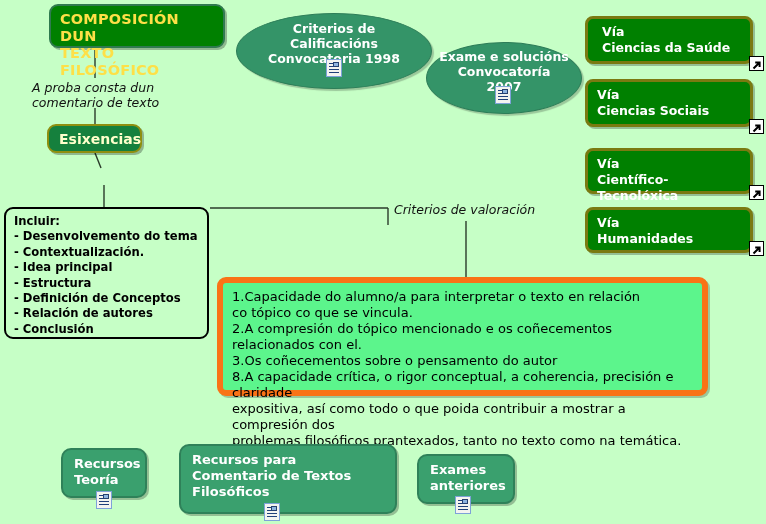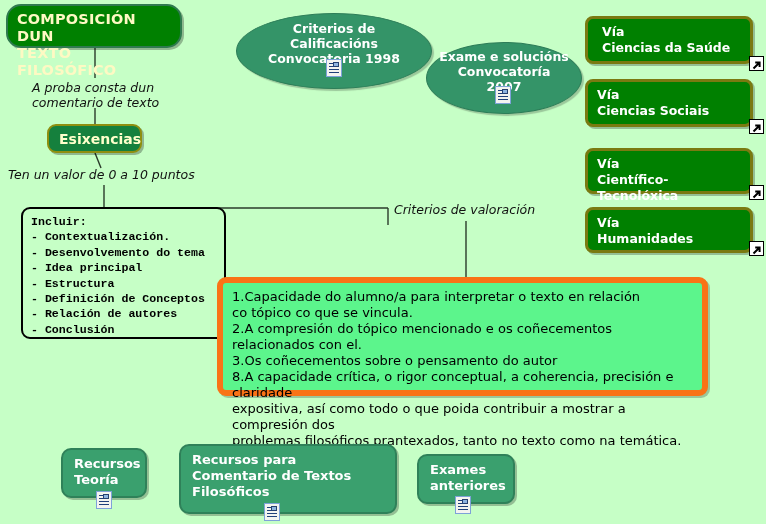--- a/index.html
+++ b/index.html
@@ -15,28 +15,29 @@
   
   #lines{position:absolute;left:0;top:0;width:766px;height:524px;pointer-events:none;}
 
   
   .node{position:absolute;box-sizing:border-box;}
 
   
   .title-box{
     background:#008000;
     border:2px solid #2f7a4f;
-    border-radius:15px;
-    color:#fef9c3;
+    border-radius:9px;
+    color:#fde047;
     font-weight:bold;
     font-size:14.5px;
     line-height:17px;
     letter-spacing:.2px;
     padding:5px 8px 5px 9px;
     box-shadow:2px 2px 0 rgba(0,0,0,.28);
+    margin-left:43px;
   }
 
   
   .olive-box{
     background:#15803d;
     border:2px solid #8f8f10;
     border-radius:9px;
     color:#ffffcc;
     font-weight:bold;
     font-size:14px;
@@ -168,30 +169,29 @@
     <line x1="388" y1="208" x2="388" y2="225" stroke="#2a3b2a" stroke-width="1.4"></line>
     <line x1="466" y1="221" x2="466" y2="277" stroke="#2a3b2a" stroke-width="1.4"></line>
   </svg>
 
   <div class="node title-box" style="left:6px;top:4px;width:176px;height:44px;white-space:pre-line;">COMPOSICIÓN DUN
 TEXTO FILOSÓFICO</div>
 
   <div class="lbl" style="left:32px;top:80px;width:160px;">A proba consta dun
 comentario de texto</div>
 
-  <div class="lbl" style="left:8px;top:167px;width:190px;">Ten un valor de 0 a 10 puntos</div>
 
   <div class="lbl" style="left:394px;top:202px;width:170px;">Criterios de valoración</div>
 
   <div class="node olive-box" style="left:47px;top:124px;width:95px;height:29px;">Esixencias</div>
 
-  <div class="node list-box" style="left:21px;top:207px;width:205px;height:132px;font-family:Liberation Mono, monospace;">
+  <div class="node list-box" style="left:4px;top:207px;width:205px;height:132px;">
     <div>Incluir:</div>
+    <div>- Desenvolvemento do tema</div>
     <div>- Contextualización.</div>
-    <div>- Desenvolvemento do tema</div>
     <div>- Idea principal</div>
     <div>- Estructura</div>
     <div>- Definición de Conceptos</div>
     <div>- Relación de autores</div>
     <div>- Conclusión</div>
   </div>
 
   <div class="node crit-box" style="left:217px;top:277px;width:491px;height:119px;">
     <div>1.Capacidade do alumno/a para interpretar o texto en relación</div>
     <div>co tópico co que se vincula.</div>

